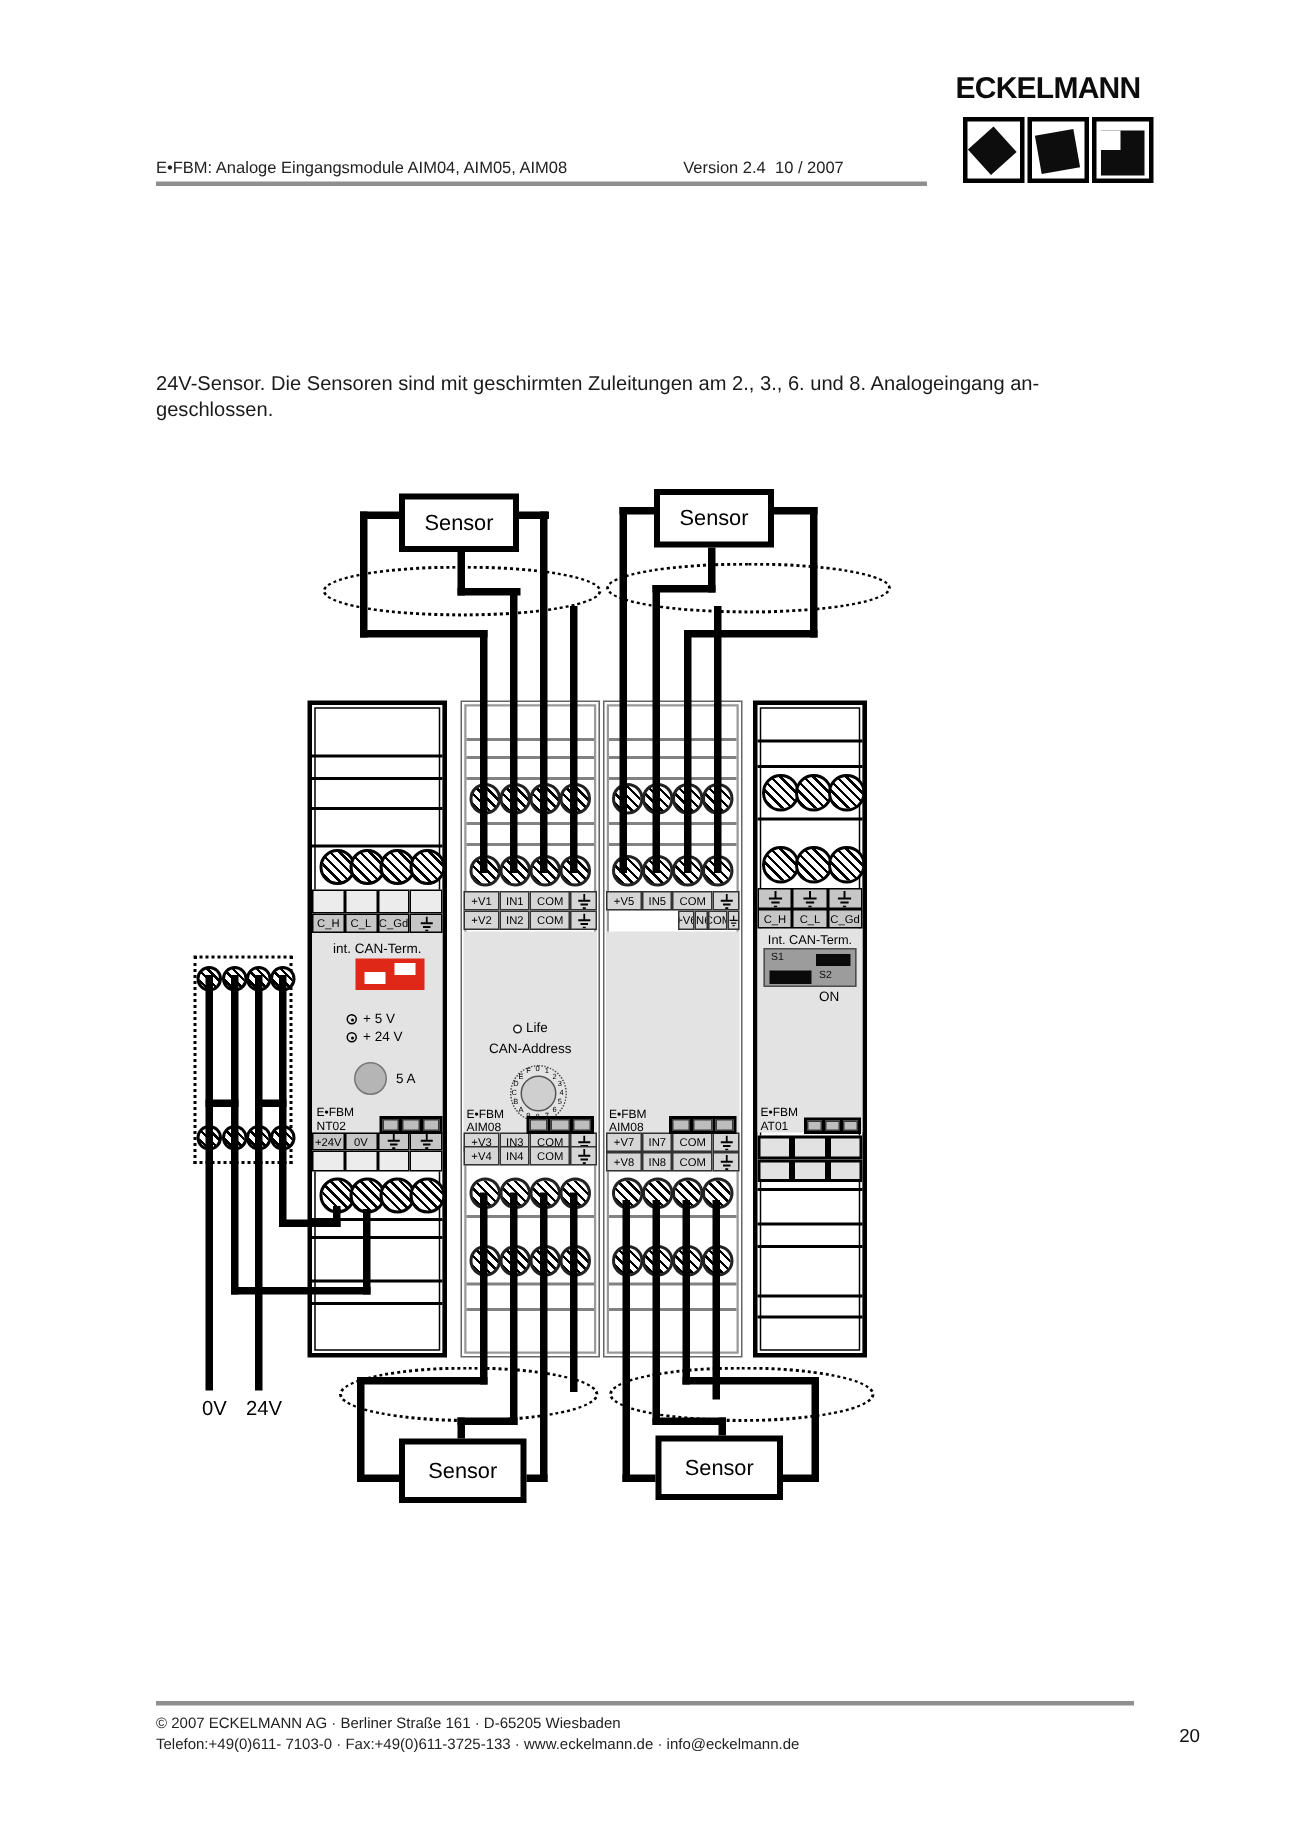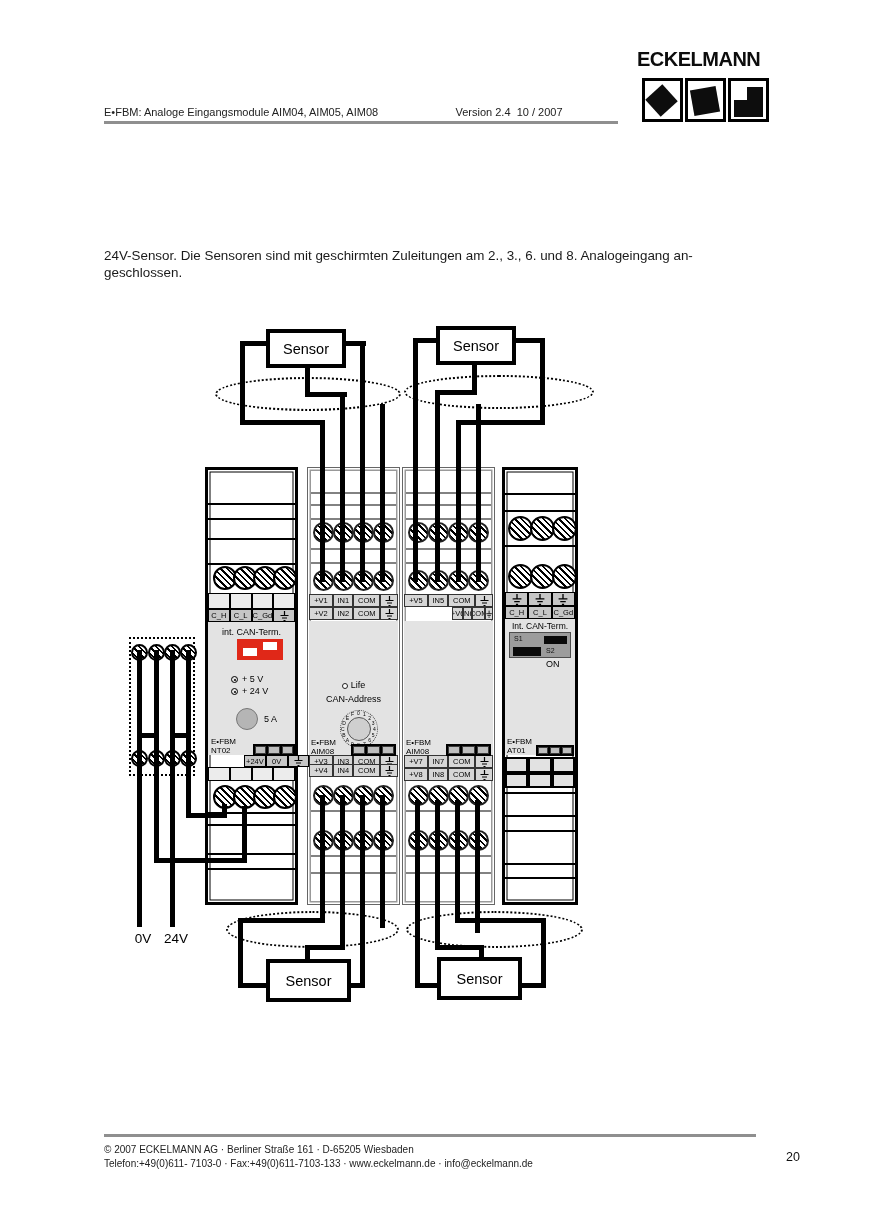--- a/index.html
+++ b/index.html
@@ -138,21 +138,21 @@
     <div class="t9" style="left:231px;top:686px;"><span class="led"></span><span>+ 24 V</span></div>
     <div class="fuse" style="left:236px;top:708px;"></div>
     <div class="t9" style="left:264px;top:714px;">5 A</div>
     <div class="tiny" style="left:211px;top:737px;">E•FBM</div>
     <div class="tiny" style="left:211px;top:746px;">NT02</div>
     <div class="tabs" style="left:253px;top:744px;width:42px;height:12px;">
         <i></i>
         <i></i>
         <i></i>
       </div>
-    <div class="cellrow" style="left:208px;top:755px;width:87px;height:12px;grid-template-columns:repeat(4,1fr);margin-left:36px;">
+    <div class="cellrow" style="left:208px;top:755px;width:87px;height:12px;grid-template-columns:repeat(4,1fr);">
       <div class="lblcell">+24V</div>
       <div class="lblcell">0V</div>
       <div class="lblcell">
           <svg width="9" height="10" viewBox="0 0 9 10">
             <path d="M4.5 0V4.5M0.5 4.5H8.5M2 7H7M3.5 9.5H5.5" stroke="#000" stroke-width="1.2" fill="none"></path>
           </svg>
         </div>
       <div class="lblcell">
           <svg width="9" height="10" viewBox="0 0 9 10">
             <path d="M4.5 0V4.5M0.5 4.5H8.5M2 7H7M3.5 9.5H5.5" stroke="#000" stroke-width="1.2" fill="none"></path>
@@ -493,17 +493,17 @@
         <span>Sensor</span>
       </div>
     <div class="sensor" style="left:437px;top:957px;width:85px;height:43px;">
         <span>Sensor</span>
       </div>
   </div>
 
   <div class="rule" style="left:104px;top:1134px;width:652px;height:3px;"></div>
   <div class="abs ftr" style="left:104px;top:1143px;width:620px;">
     <div>©  2007 ECKELMANN AG · Berliner Straße 161 · D-65205 Wiesbaden</div>
-    <div>Telefon:+49(0)611- 7103-0 · Fax:+49(0)611-7103-133 · www.eckelmann.de · info@eckelmann.de</div>
+    <div>Telefon:+49(0)611- 7103-0 · Fax:+49(0)611-3725-133 · www.eckelmann.de · info@eckelmann.de</div>
   </div>
   <div class="abs" style="left:760px;top:1150px;width:40px;text-align:right;font-size:12.5px;">20</div>
 
 </div>
 
 </body></html>

